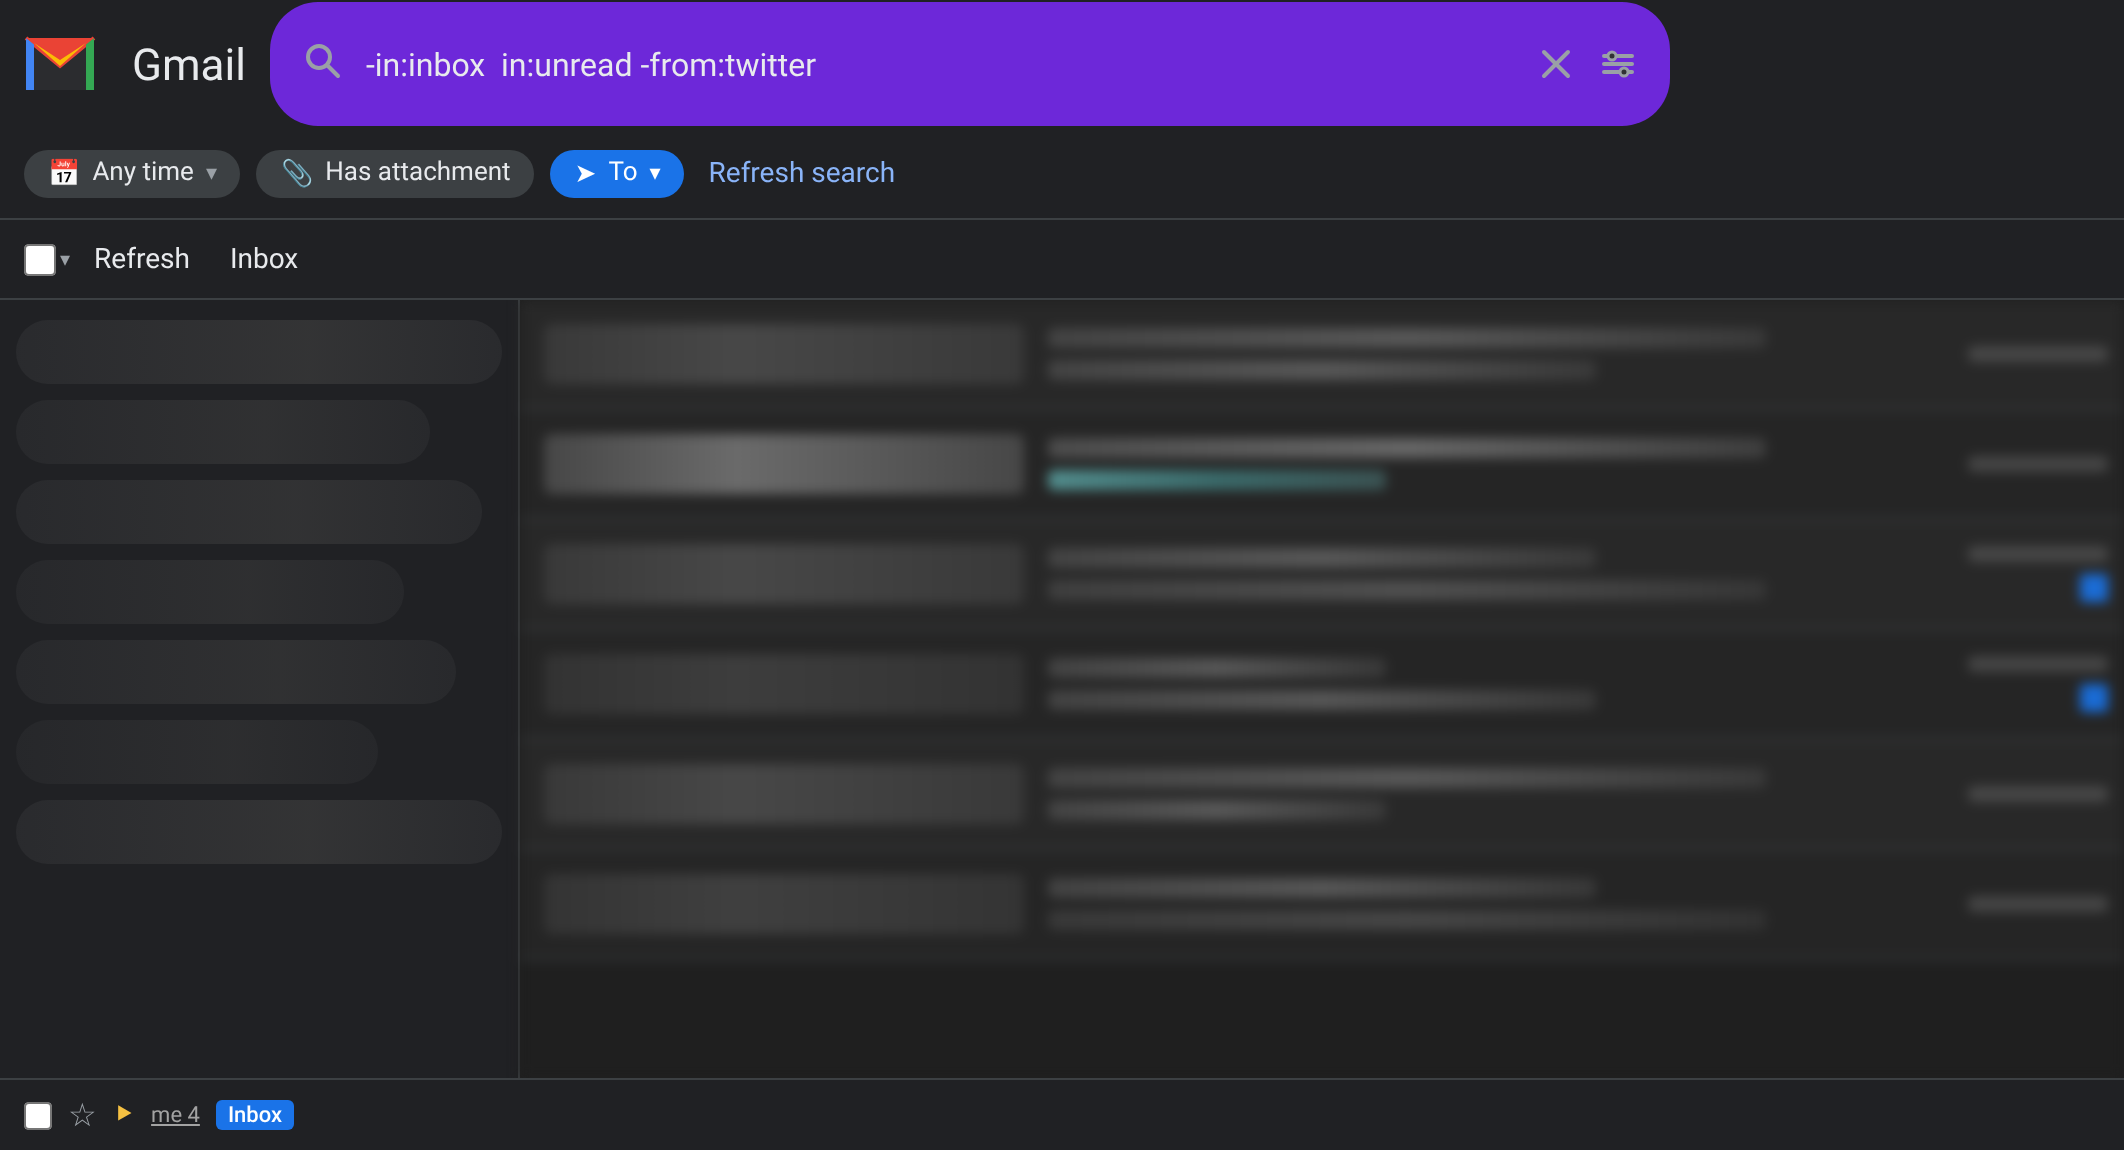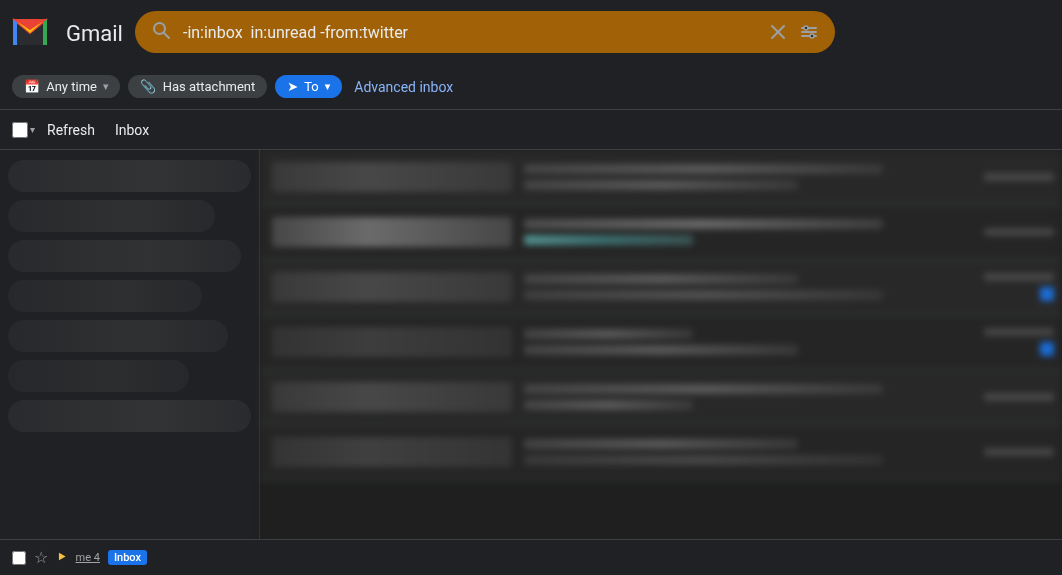--- a/index.html
+++ b/index.html
@@ -38,23 +38,23 @@
     .gmail-logo-text {
       font-size: 22px;
       color: #e8eaed;
       font-weight: 400;
     }
 
     .search-bar {
       flex: 1;
       display: flex;
       align-items: center;
-      background: #a16207;
+      background: #6d28d9;
       border-radius: 24px;
-      height: 42px;
+      height: 62px;
       padding: 0 16px;
       gap: 12px;
       max-width: 700px;
     }
 
     .search-icon-wrap {
       color: #9aa0a6;
       font-size: 18px;
     }
 
@@ -395,21 +395,21 @@
     <span>📎</span>
     <span>Has attachment</span>
   </button>
 
   <button class="filter-chip chip-to">
     <span>➤</span>
     <span>To</span>
     <span class="chip-arrow" style="color:#fff">▾</span>
   </button>
 
-  <button class="advanced-search-link">Advanced inbox</button>
+  <button class="advanced-search-link">Refresh search</button>
 </div>
 
 <div class="toolbar-row">
   <div class="checkbox-wrap">
     <input type="checkbox" class="toolbar-checkbox" style="">
     <span class="toolbar-dropdown-arrow">▾</span>
   </div>
   <button class="toolbar-btn">Refresh</button>
   <button class="toolbar-btn">Inbox</button>
 </div>

